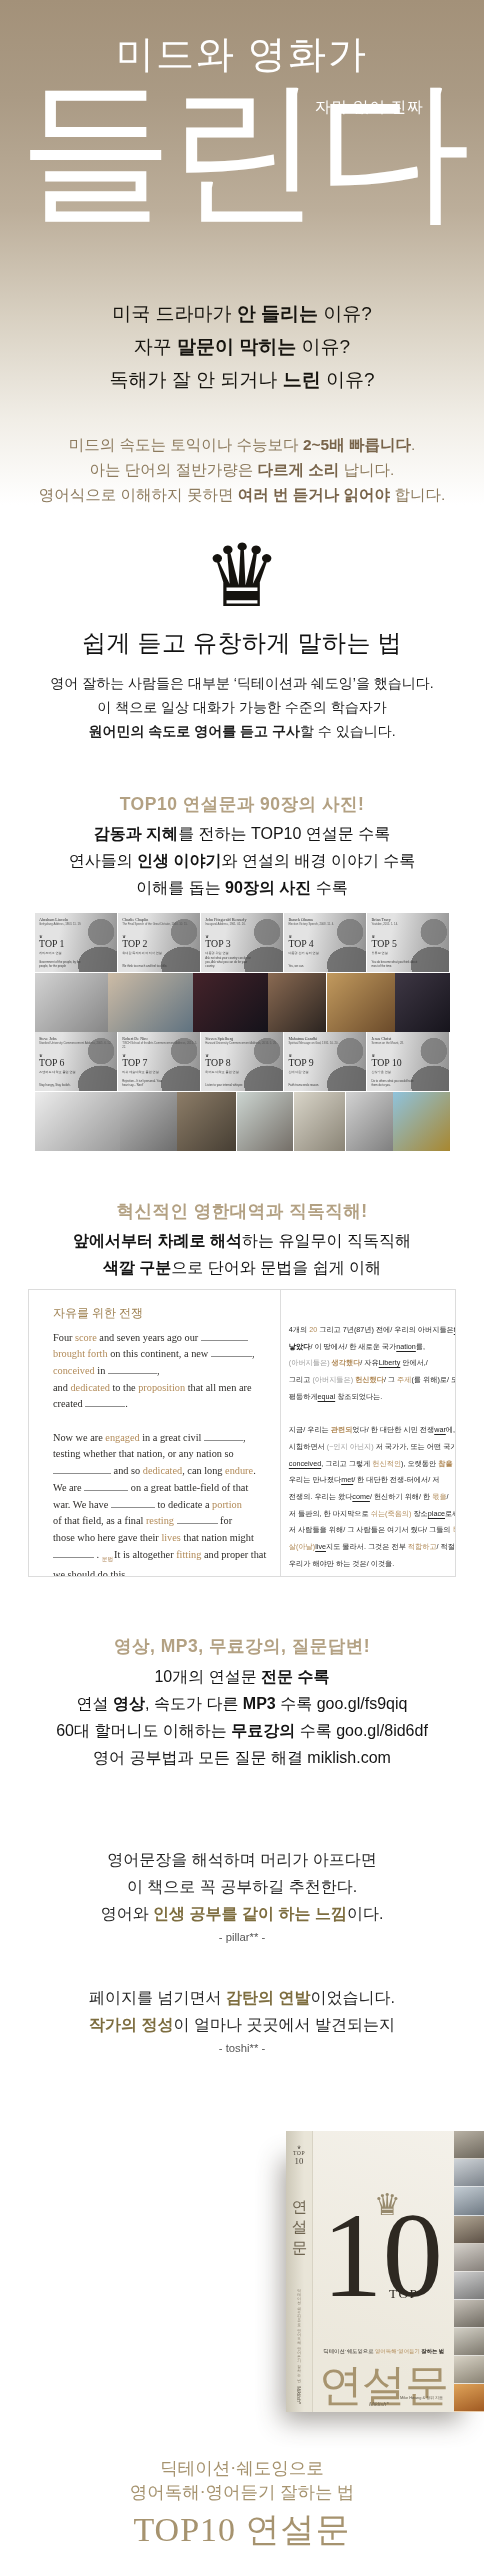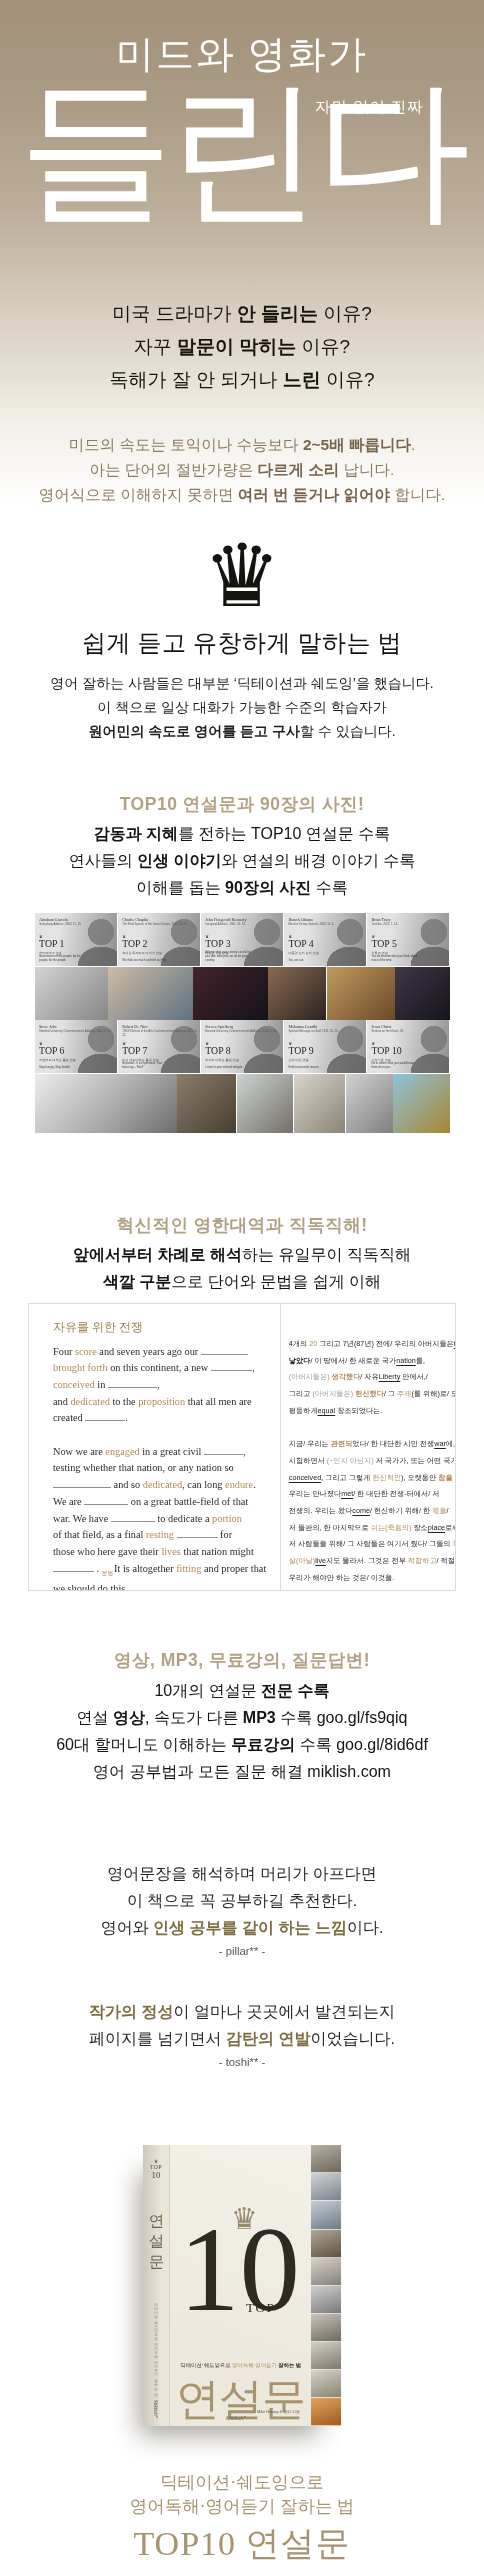--- a/index.html
+++ b/index.html
@@ -39,59 +39,59 @@
   .method-lines .line{font-size:14px;line-height:24px;color:#1d1d1d}
 
   
   .sec-head{font-size:17.5px;font-weight:700;color:var(--tan);letter-spacing:0.5px}
   .sec-lines .line{font-size:16px;line-height:27px;color:#141414}
 
   
   .top10{text-align:center;margin-top:49px}
   .top10 .sec-lines{margin-top:4px}
   .grid{width:415px;margin:12.4px auto 0;text-align:left}
-  .grow{display:flex;gap:0.5px;height:53px;margin-bottom:0.5px}
+  .grow{display:flex;gap:0.5px;height:59px;margin-bottom:0.5px}
   .gcard{position:relative;flex:1 1 0;overflow:hidden;color:#3c3c3c;
     background:linear-gradient(100deg,#e3e3e3 30%,#bdbdbd 62%,#8e8e8e 100%)}
   .gc-face{position:absolute;top:2.1px;right:-3.1px;width:72%;height:57px;
     background:radial-gradient(circle 13px at 68% 30%,#777 0 13px,transparent 13.4px),
                radial-gradient(ellipse 23px 18.5px at 68% 88%,#606060 0 100%,transparent 101%);
     opacity:.8}
   .gc-name{position:absolute;top:3.6px;left:4.6px;font-family:"Liberation Serif",serif;font-size:4.1px;color:#2e2e2e}
   .gc-sub{position:absolute;top:9.3px;left:4.6px;font-size:2.8px;color:#575757}
   .gc-mid{position:absolute;top:21.6px;left:4.6px}
   .gc-crown{display:block;font-family:"DejaVu Sans",sans-serif;font-size:4.1px;line-height:4.6px;color:#2b2b2b}
   .gc-top{font-family:"Liberation Serif",serif;font-size:9.8px;line-height:10.8px;color:#272727}
   .gc-kr{font-size:3.1px;color:#4a4a4a;margin-top:1px}
   .gc-quote{position:absolute;bottom:3.6px;left:4.6px;right:38%;font-size:2.8px;line-height:3.9px;color:#3d3d3d}
   .gphoto{flex:var(--g) 1 0}
 
   
-  .trans{text-align:center;margin-top:80px}
+  .trans{text-align:center;margin-top:48px}
   .trans .sec-lines{margin-top:4.1px}
   .sample{width:428px;height:288px;margin:8.2px auto 0;border:0.5px solid #dcdcdc;display:flex;text-align:left;background:#fff;overflow:hidden}
   .s-left{flex:1.06;padding:15.5px 13.4px 0 24px}
   .s-right{flex:1;border-left:0.5px solid #ddd;padding:15.5px 3.1px 0 8.2px}
   .s-title{font-family:"Liberation Serif",serif;font-size:12px;color:#a08354;margin-bottom:7.2px}
   .s-left .line{font-family:"Liberation Serif",serif;font-size:10.3px;line-height:16.7px;color:#2e2c29;white-space:nowrap}
   .s-right .line{font-size:7.2px;line-height:16.7px;color:#222;white-space:nowrap}
   .line-gap{height:16.7px}
 
   
   .media{text-align:center;margin-top:57px}
   .media .sec-lines{margin-top:5.2px}
 
   
   .testi{text-align:center;margin-top:75px}
   .testi .line{font-size:16px;line-height:27px;color:#262626}
   .t-author{font-size:11.3px;color:#555;margin-top:4.1px}
   .testi2{margin-top:41px}
 
   
-  .bookwrap{margin-top:77px;display:flex;justify-content:center}
+  .bookwrap{margin-top:77px;display:flex;justify-content:flex-end}
   .book{display:flex;box-shadow:-13.4px 18.5px 24px -9.3px rgba(60,50,40,.45)}
   .spine{width:27px;height:281px;background:linear-gradient(90deg,#cdc8b8,#e9e5d8 70%);position:relative;border-right:0.5px solid #d8d3c4}
   .spine-top{position:absolute;top:13.4px;left:0;width:100%;text-align:center;color:#4a443a}
   .spine-crown{font-family:"DejaVu Sans",sans-serif;font-size:4.6px;display:block}
   .spine-topword{font-family:"Liberation Serif",serif;font-size:5.7px;letter-spacing:0.5px;display:block}
   .spine-num{font-family:"Liberation Serif",serif;font-size:8.8px;display:block}
   .spine-title{position:absolute;top:57px;left:50%;transform:translateX(-50%);writing-mode:vertical-rl;
     font-family:"Liberation Serif",serif;font-size:15.5px;letter-spacing:5.2px;color:#6e6450}
   .spine-sub{position:absolute;top:155px;left:50%;transform:translateX(-50%);writing-mode:vertical-rl;font-size:3.6px;color:#7c7260;letter-spacing:0.5px}
   .spine-logo{position:absolute;bottom:8.2px;left:50%;transform:translateX(-50%);writing-mode:vertical-rl;font-size:5.2px;font-style:italic;color:#5d5647}
@@ -345,22 +345,22 @@
 <section class="testi">
   <div>
       <div class="line"><span class="sg-n">영어문장을 해석하며 머리가 아프다면</span></div>
       <div class="line"><span class="sg-n">이 책으로 꼭 공부하길 추천한다.</span></div>
       <div class="line"><span class="sg-n">영어와 </span><span class="sg-ol">인생 공부를 같이 하는 느낌</span><span class="sg-n">이다.</span></div>
     </div>
   <div class="t-author">- pillar** -</div>
 </section>
 <section class="testi testi2">
   <div>
+      <div class="line"><span class="sg-n">페이지를 넘기면서 </span><span class="sg-ol">감탄의 연발</span><span class="sg-n">이었습니다.</span></div>
       <div class="line"><span class="sg-ol">작가의 정성</span><span class="sg-n">이 얼마나 곳곳에서 발견되는지</span></div>
-      <div class="line"><span class="sg-n">페이지를 넘기면서 </span><span class="sg-ol">감탄의 연발</span><span class="sg-n">이었습니다.</span></div>
     </div>
   <div class="t-author">- toshi** -</div>
 </section>
 
 <div class="bookwrap">
   <div class="book">
     <div class="spine">
       <div class="spine-top">
         <span class="spine-crown">♛</span>
         <span class="spine-topword">TOP</span>

